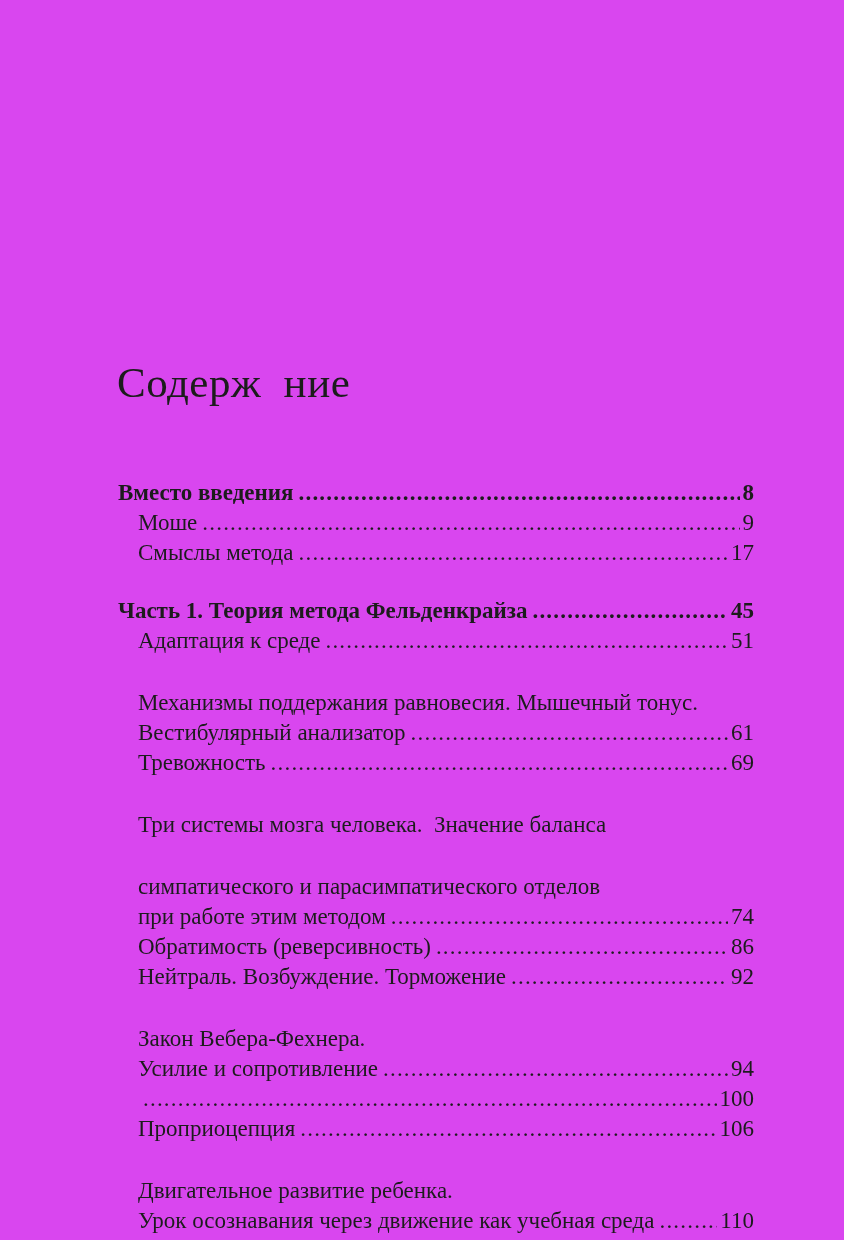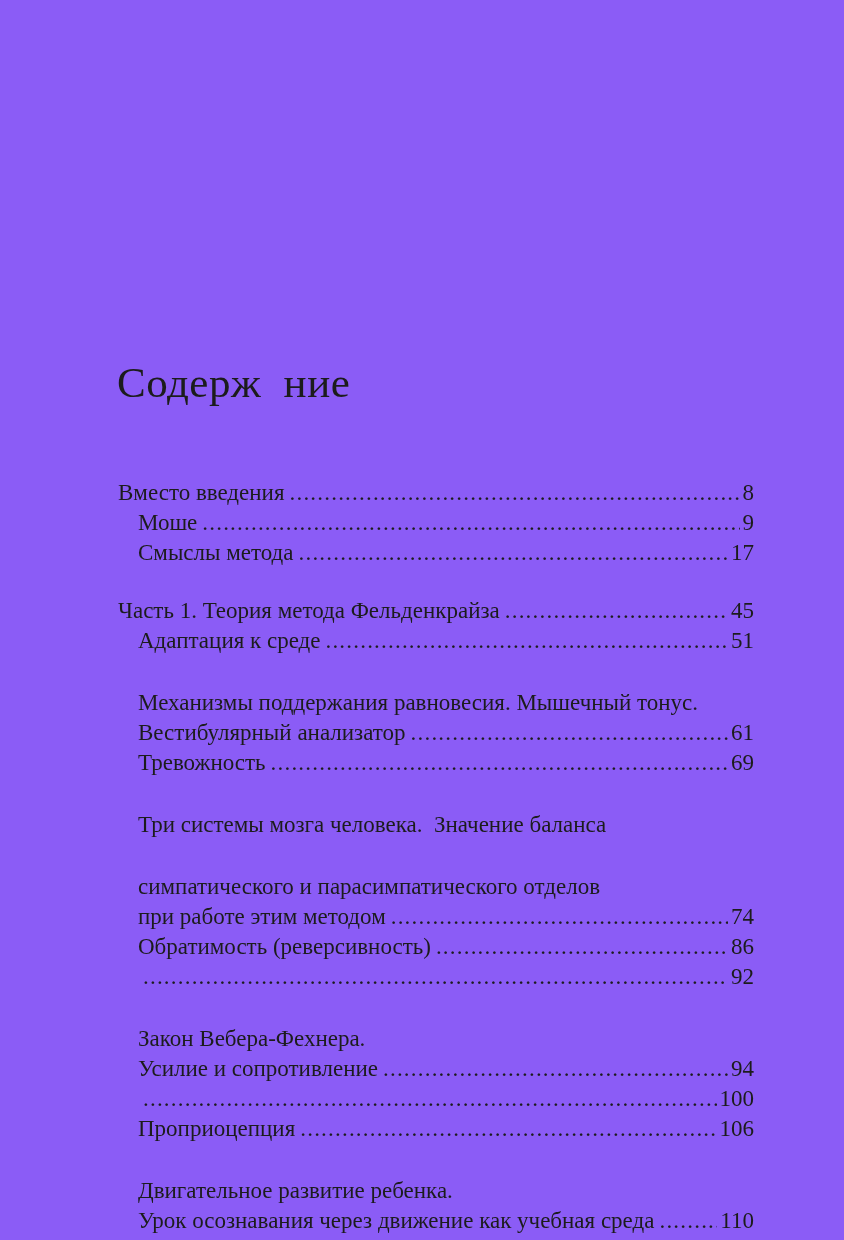--- a/index.html
+++ b/index.html
@@ -4,21 +4,21 @@
 <style>
   html, body {
     margin: 0;
     padding: 0;
     background: #ffffff;
   }
   .page {
     position: relative;
     width: 844px;
     height: 1240px;
-    background: #8b5cf6;
+    background: #d946ef;
     overflow: hidden;
     font-family: "Liberation Serif", "DejaVu Serif", serif;
     color: #1c1c1c;
   }
   .doc-title {
     position: absolute;
     left: 117px;
     top: 330px;
     font-size: 43px;
     line-height: 1.1;
@@ -36,21 +36,21 @@
   .toc-row {
     display: flex;
     align-items: baseline;
     line-height: 30px;
   }
   .toc-row.indent {
     padding-left: 20px;
     align-items: center;
   }
   .toc-row.bold {
-    font-weight: 400;
+    font-weight: 700;
   }
   .toc-label {
     flex: 0 0 auto;
     white-space: pre;
   }
   .toc-dots {
     flex: 1 1 auto;
     overflow: hidden;
     white-space: nowrap;
     margin-left: 5px;
@@ -131,20 +131,21 @@
     <span class="toc-label">при работе этим методом</span>
     <span class="toc-dots"></span>
     <span class="toc-page">74</span>
   </div>
       <div class="toc-row indent">
     <span class="toc-label">Обратимость (реверсивность)</span>
     <span class="toc-dots"></span>
     <span class="toc-page">86</span>
   </div>
       <div class="toc-row indent">
+    <span class="toc-label">Нейтраль. Возбуждение. Торможение</span>
     <span class="toc-dots"></span>
     <span class="toc-page">92</span>
   </div>
       <div class="toc-row indent noleader">
     <span class="toc-label">Закон Вебера-Фехнера.</span>
 
   </div>
       <div class="toc-row indent">
     <span class="toc-label">Усилие и сопротивление</span>
     <span class="toc-dots"></span>

